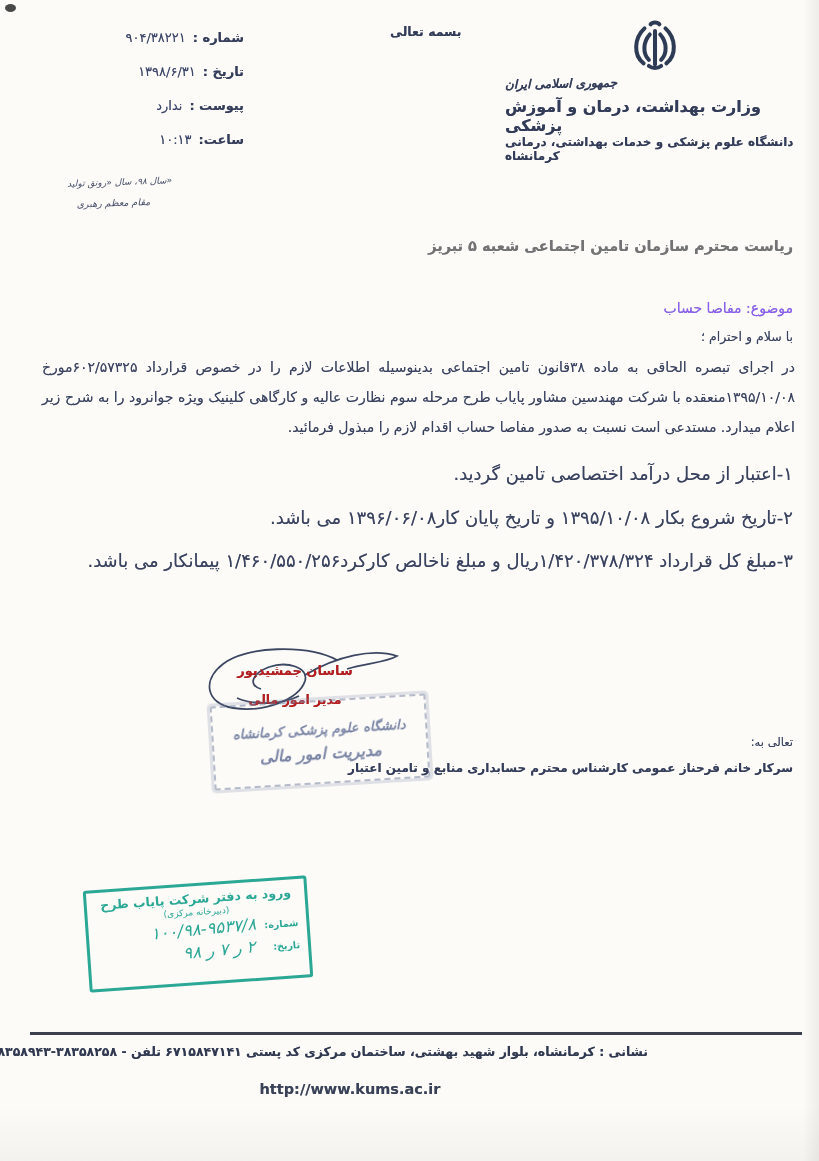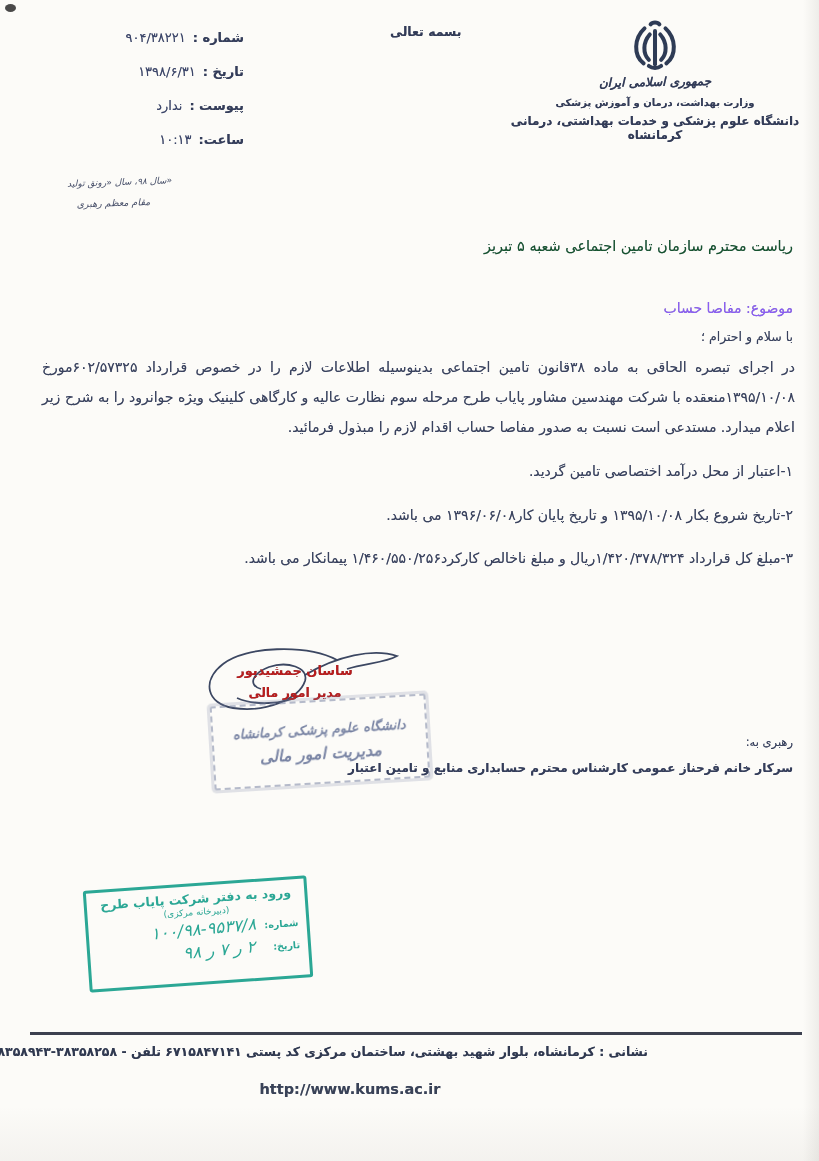--- a/index.html
+++ b/index.html
@@ -24,40 +24,40 @@
   
   .slogan{left:40px;top:177px;width:160px;text-align:center;font-style:italic;
     color:#474f69;transform:rotate(-2deg);}
   .slogan .l1{font-size:9px;}
   .slogan .l2{font-size:9.5px;margin-top:10px;margin-right:14px;}
 
   
   .besmele{left:390px;top:24px;font-size:12.5px;font-weight:bold;color:#323b57;}
 
   
-  .org-header{left:505px;top:16px;width:300px;text-align:center;color:#323b57;}
+  .org-header{left:505px;top:16px;width:300px;color:#323b57;}
   .emblem{display:block;margin:0 auto;width:56px;height:58px;}
   .republic{font-size:12px;font-weight:bold;font-style:italic;margin-top:1px;transform:rotate(-1deg);}
-  .ministry{font-size:10px;font-weight:bold;margin-top:8px;}
-  .university{font-size:12px;font-weight:bold;margin-top:6px;}
+  .ministry{font-size:16px;font-weight:bold;margin-top:8px;}
+  .university{font-size:12px;font-weight:bold;margin-top:0;}
 
   
-  .recipient{right:26px;top:238px;font-size:14.5px;font-weight:normal;color:#14532d;direction:rtl;}
+  .recipient{right:26px;top:238px;font-size:14.5px;font-weight:bold;color:#737373;direction:rtl;}
   .subject{right:26px;top:300px;font-size:14px;font-weight:normal;color:#8b5cf6;direction:rtl;}
   .salutation{right:26px;top:329px;font-size:12.5px;direction:rtl;}
   .body-par{left:42px;right:24px;top:352px;direction:rtl;text-align:justify;
     font-size:14px;line-height:30px;}
-  .item{right:26px;direction:rtl;font-size:14px;}
+  .item{right:26px;direction:rtl;font-size:18px;}
   .item1{top:463px;} .item2{top:507px;} .item3{top:550px;}
 
   
   .sig-scrawl{left:185px;top:636px;width:220px;height:88px;}
   .sig-block{left:205px;top:663px;width:180px;text-align:center;font-weight:bold;color:#b91c1c;}
   .sig-name{font-size:13px;}
-  .sig-title{font-size:12.5px;margin-top:7px;}
+  .sig-title{font-size:12.5px;margin-top:14px;}
 
   
   .office-stamp{left:212px;top:700px;width:212px;height:80px;transform:rotate(-3.5deg);
     border:2px dashed rgba(122,133,164,.55);box-shadow:0 0 0 3px rgba(122,133,164,.22);
     border-radius:2px;display:flex;flex-direction:column;align-items:center;justify-content:center;
     gap:7px;color:rgba(104,116,152,.88);filter:blur(.25px);}
   .office-stamp .l1{font-size:13px;font-weight:bold;font-style:italic;letter-spacing:1px;}
   .office-stamp .l2{font-size:16px;font-weight:bold;font-style:italic;letter-spacing:3px;}
 
   
@@ -163,21 +163,21 @@
     <div class="sig-name soft">ساسان جمشیدپور</div>
     <div class="sig-title soft">مدیر امور مالی</div>
   </div>
 
   <div class="abs office-stamp">
     <div class="l1">دانشگاه علوم پزشکی کرمانشاه</div>
     <div class="l2">مدیریت امور مالی</div>
   </div>
 
   <div class="abs cc">
-    <div class="cc-label soft">رهبری به:</div>
+    <div class="cc-label soft">تعالی به:</div>
     <div class="cc-line soft">سرکار خانم فرحناز عمومی کارشناس محترم حسابداری منابع و تامین اعتبار</div>
   </div>
 
   <div class="abs entry-stamp">
     <div class="es-title">ورود به دفتر شرکت پایاب طرح</div>
     <div class="es-sub">(دبیرخانه مرکزی)</div>
     <div class="es-row">
       <span class="es-lbl">شماره:</span>
       <span class="es-val">۱۰۰/۹۸-۹۵۳۷/۸</span>
     </div>

